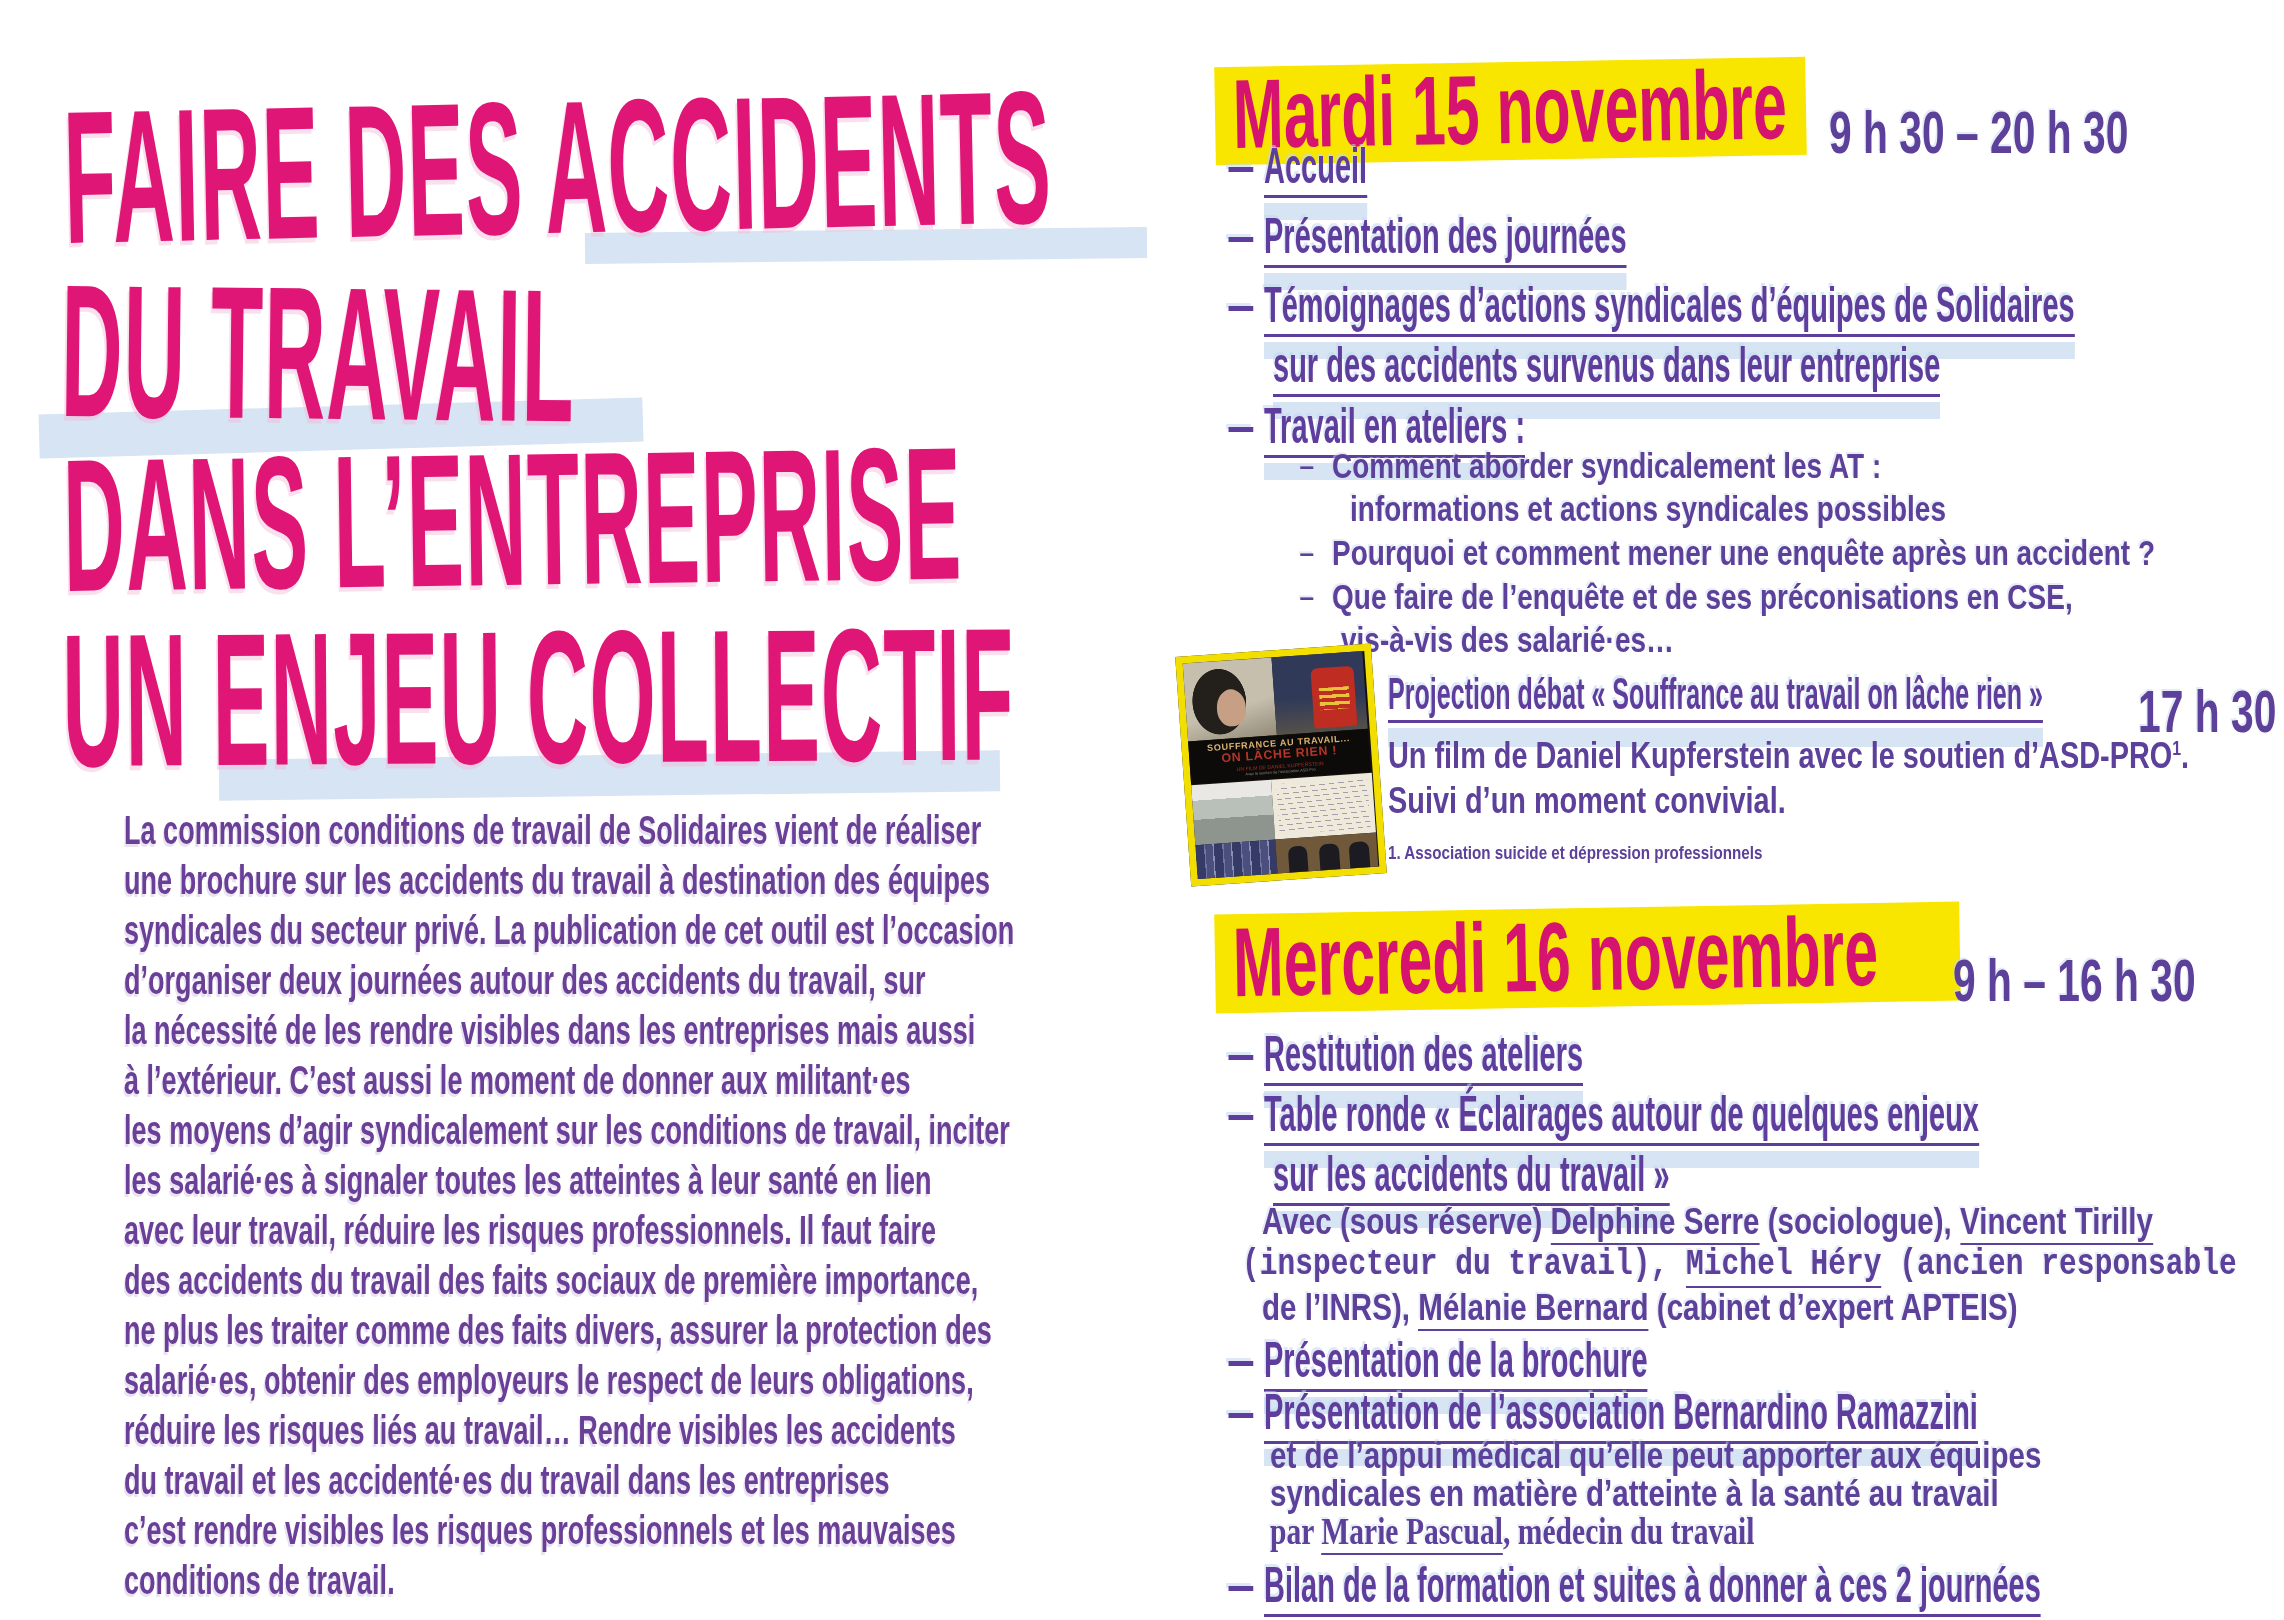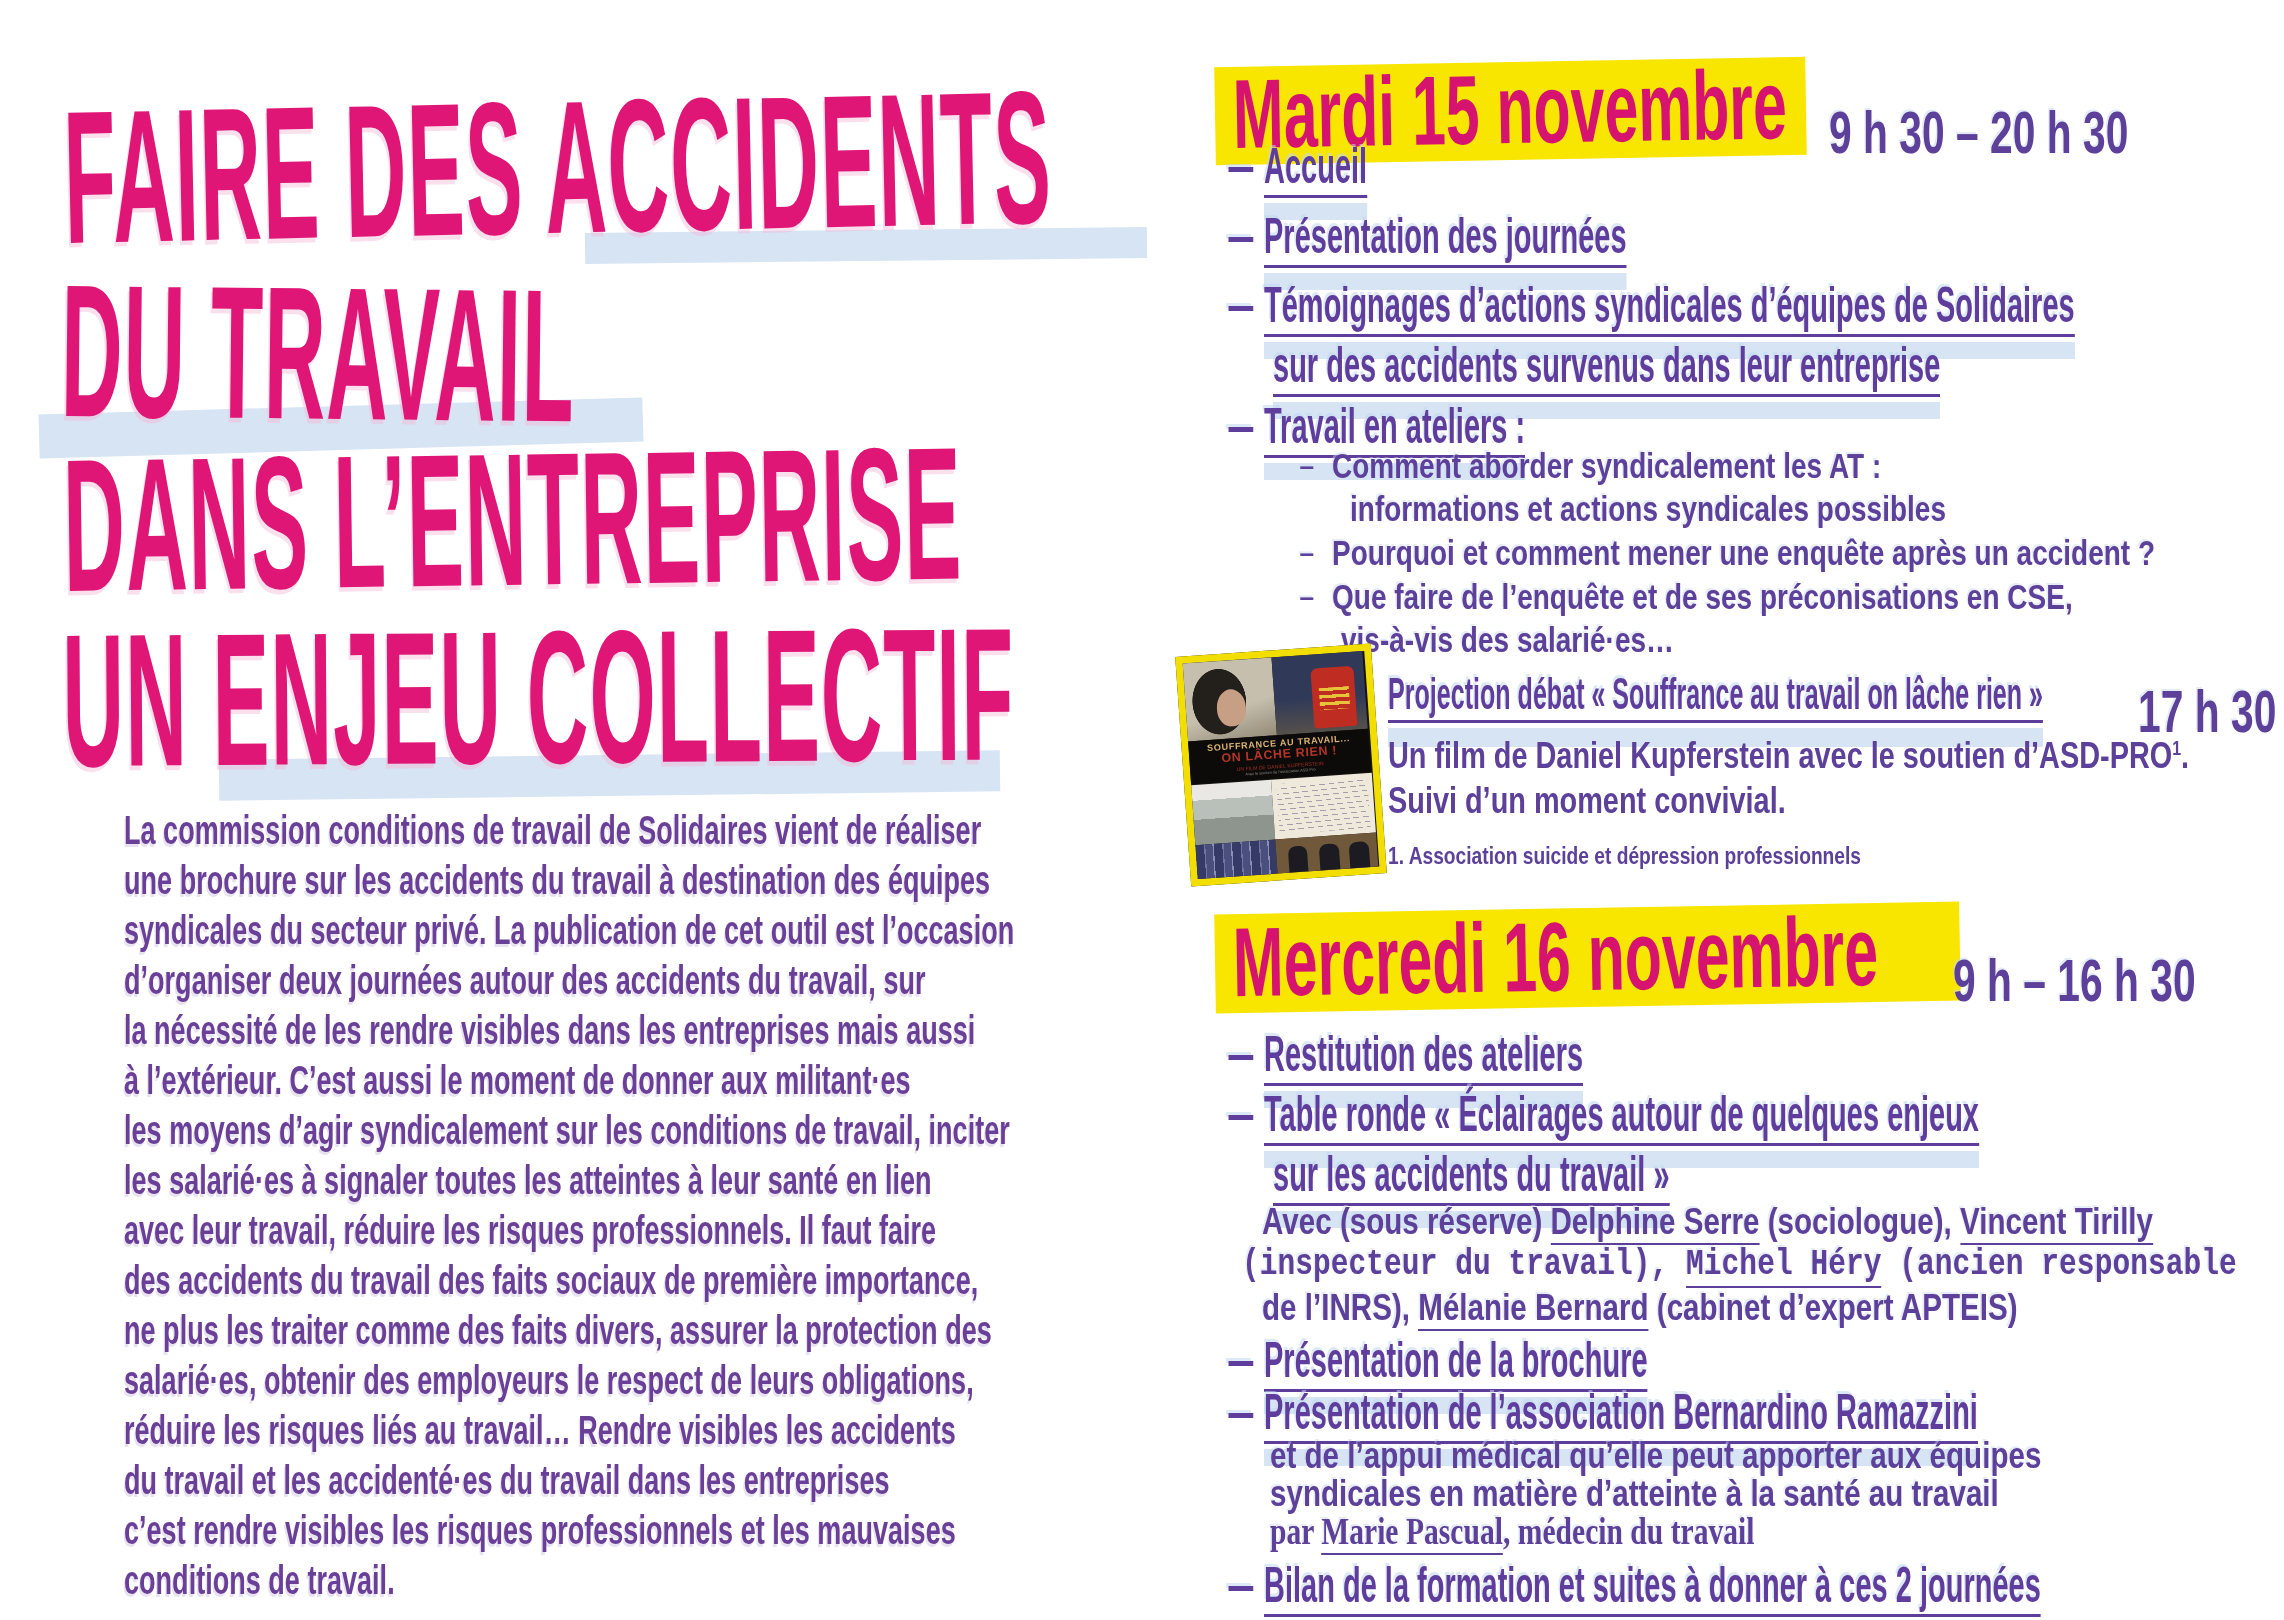--- a/index.html
+++ b/index.html
@@ -72,21 +72,21 @@
   .names .cond{transform:scaleX(.8);}
   .name-u{border-bottom:2.6px solid currentColor;padding-bottom:1.3px;}
   
   .proj{color:var(--purple-item);font-weight:bold;font-size:44px;
         text-shadow:-2.6px -2.6px 0 rgba(195,215,240,.55);}
   .proj .cond{transform:scaleX(.57);}
   .proj .bar{height:19.6px;margin-top:5.2px;}
   .film{color:var(--purple-ang);font-weight:bold;font-size:37px;}
   .film .cond{transform:scaleX(.78);}
   .film sup{font-size:.55em;vertical-align:super;}
-  .foot{color:var(--purple-ang);font-weight:bold;font-size:24px;}
+  .foot{color:var(--purple-ang);font-weight:bold;font-size:19px;}
   .foot .cond{transform:scaleX(.8);}
   
   #poster{
     position:absolute;left:1183px;top:650px;width:196px;height:230px;
     background:#14110e;border:7.8px solid #f2de00;
     transform:rotate(-4deg);transform-origin:center;z-index:3;
   }
   #poster .ph{position:absolute;overflow:hidden;}
   #p-woman{left:0;top:0;width:89px;height:78px;
     background:

